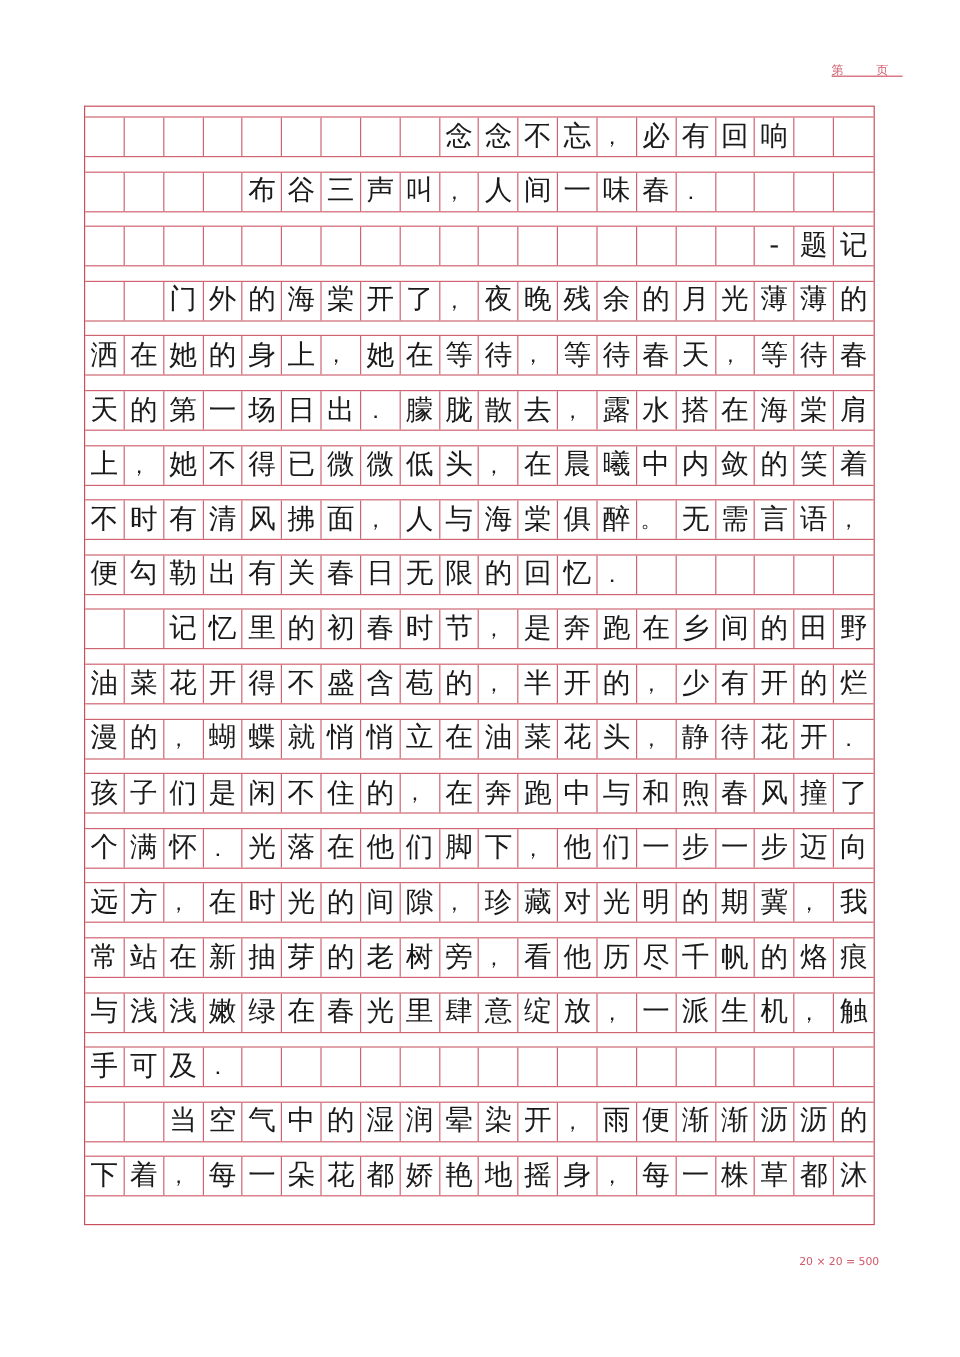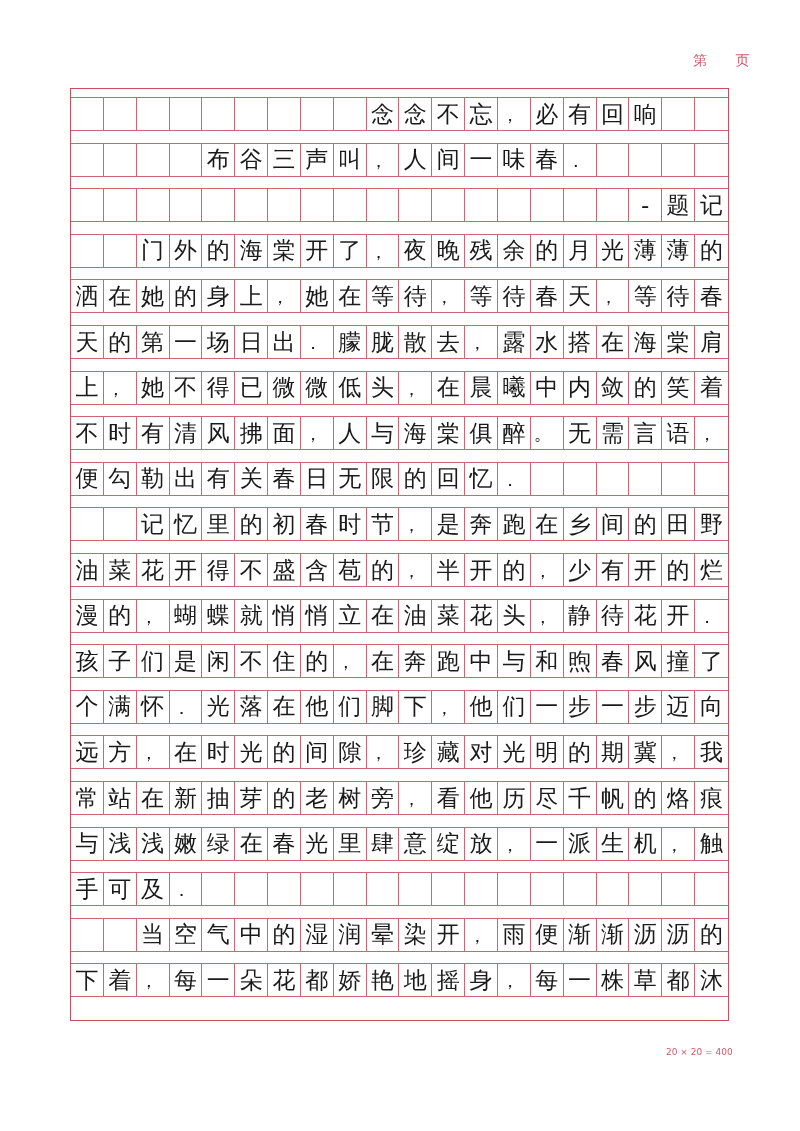--- a/index.html
+++ b/index.html
@@ -1,19 +1,19 @@
 <!DOCTYPE html>
 <html><head>
 <meta charset="utf-8">
 <style>
   html, body { margin: 0; padding: 0; background: #ffffff; }
   body { width: 800px; height: 1131px; position: relative; overflow: hidden;
          font-family: "DejaVu Sans", "Liberation Sans", sans-serif; }
-  .page-label { position: absolute; top: 52px; left: 693px; font-size: 14px; color: #d0596a;
-                letter-spacing: 12px; }
+  .page-label { position: absolute; top: 52px; left: 693px; font-size: 10px; color: #d0596a;
+                letter-spacing: 12px; text-decoration: underline; }
   .footer-count { position: absolute; top: 1047px; left: 666px; font-size: 9px; color: #d0596a; }
   .sheet { position: absolute; left: 70px; top: 88px; width: 659px; height: 933px;
            border: 1.5px solid #c8505e; box-sizing: border-box; }
   .row { position: absolute; left: 0; width: 100%; height: 34px;
          border-top: 1px solid #cf6572; border-bottom: 1px solid #cf6572; box-sizing: border-box;
          display: flex; }
   .cell { flex: 0 0 auto; width: 32.85px; height: 100%; box-sizing: border-box;
           border-right: 1px solid #cf6572; display: flex; align-items: center; justify-content: center;
           font-size: 23px; color: #1a1a1a; line-height: 1; }
   .cell:last-child { border-right: none; }
@@ -460,13 +460,13 @@
       <span class="cell punct">，</span>
       <span class="cell">每</span>
       <span class="cell">一</span>
       <span class="cell">株</span>
       <span class="cell">草</span>
       <span class="cell">都</span>
       <span class="cell">沐</span>
     </div>
   </div>
 
-<div class="footer-count">20 × 20 = 400</div>
+<div class="footer-count">20 × 20 = 500</div>
 
 </body></html>

